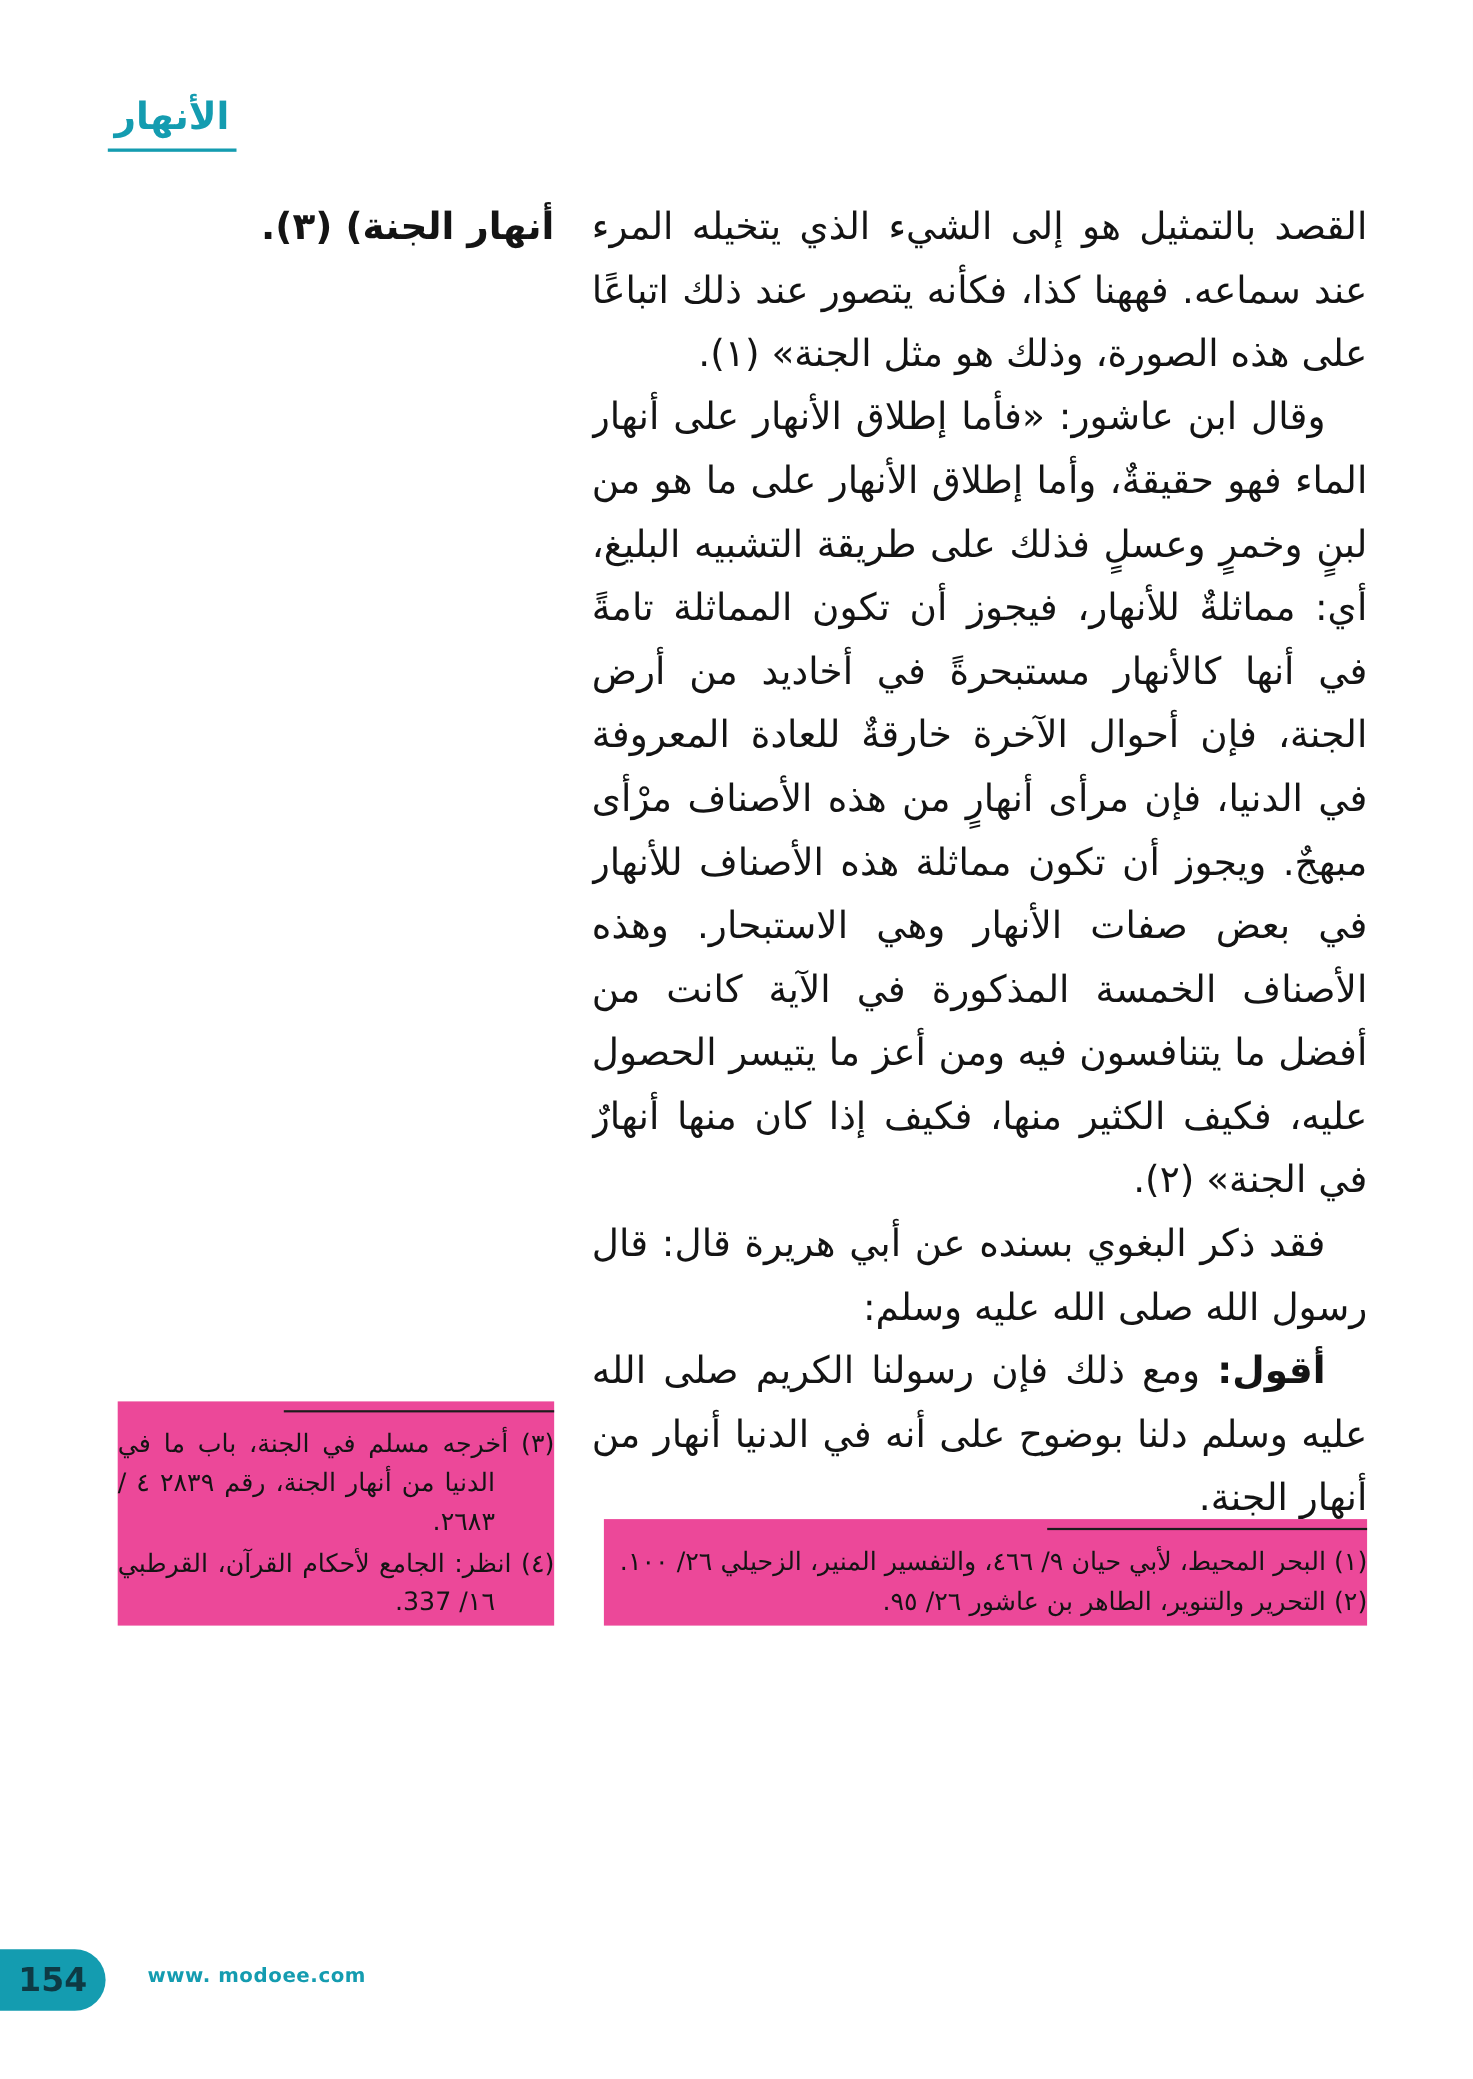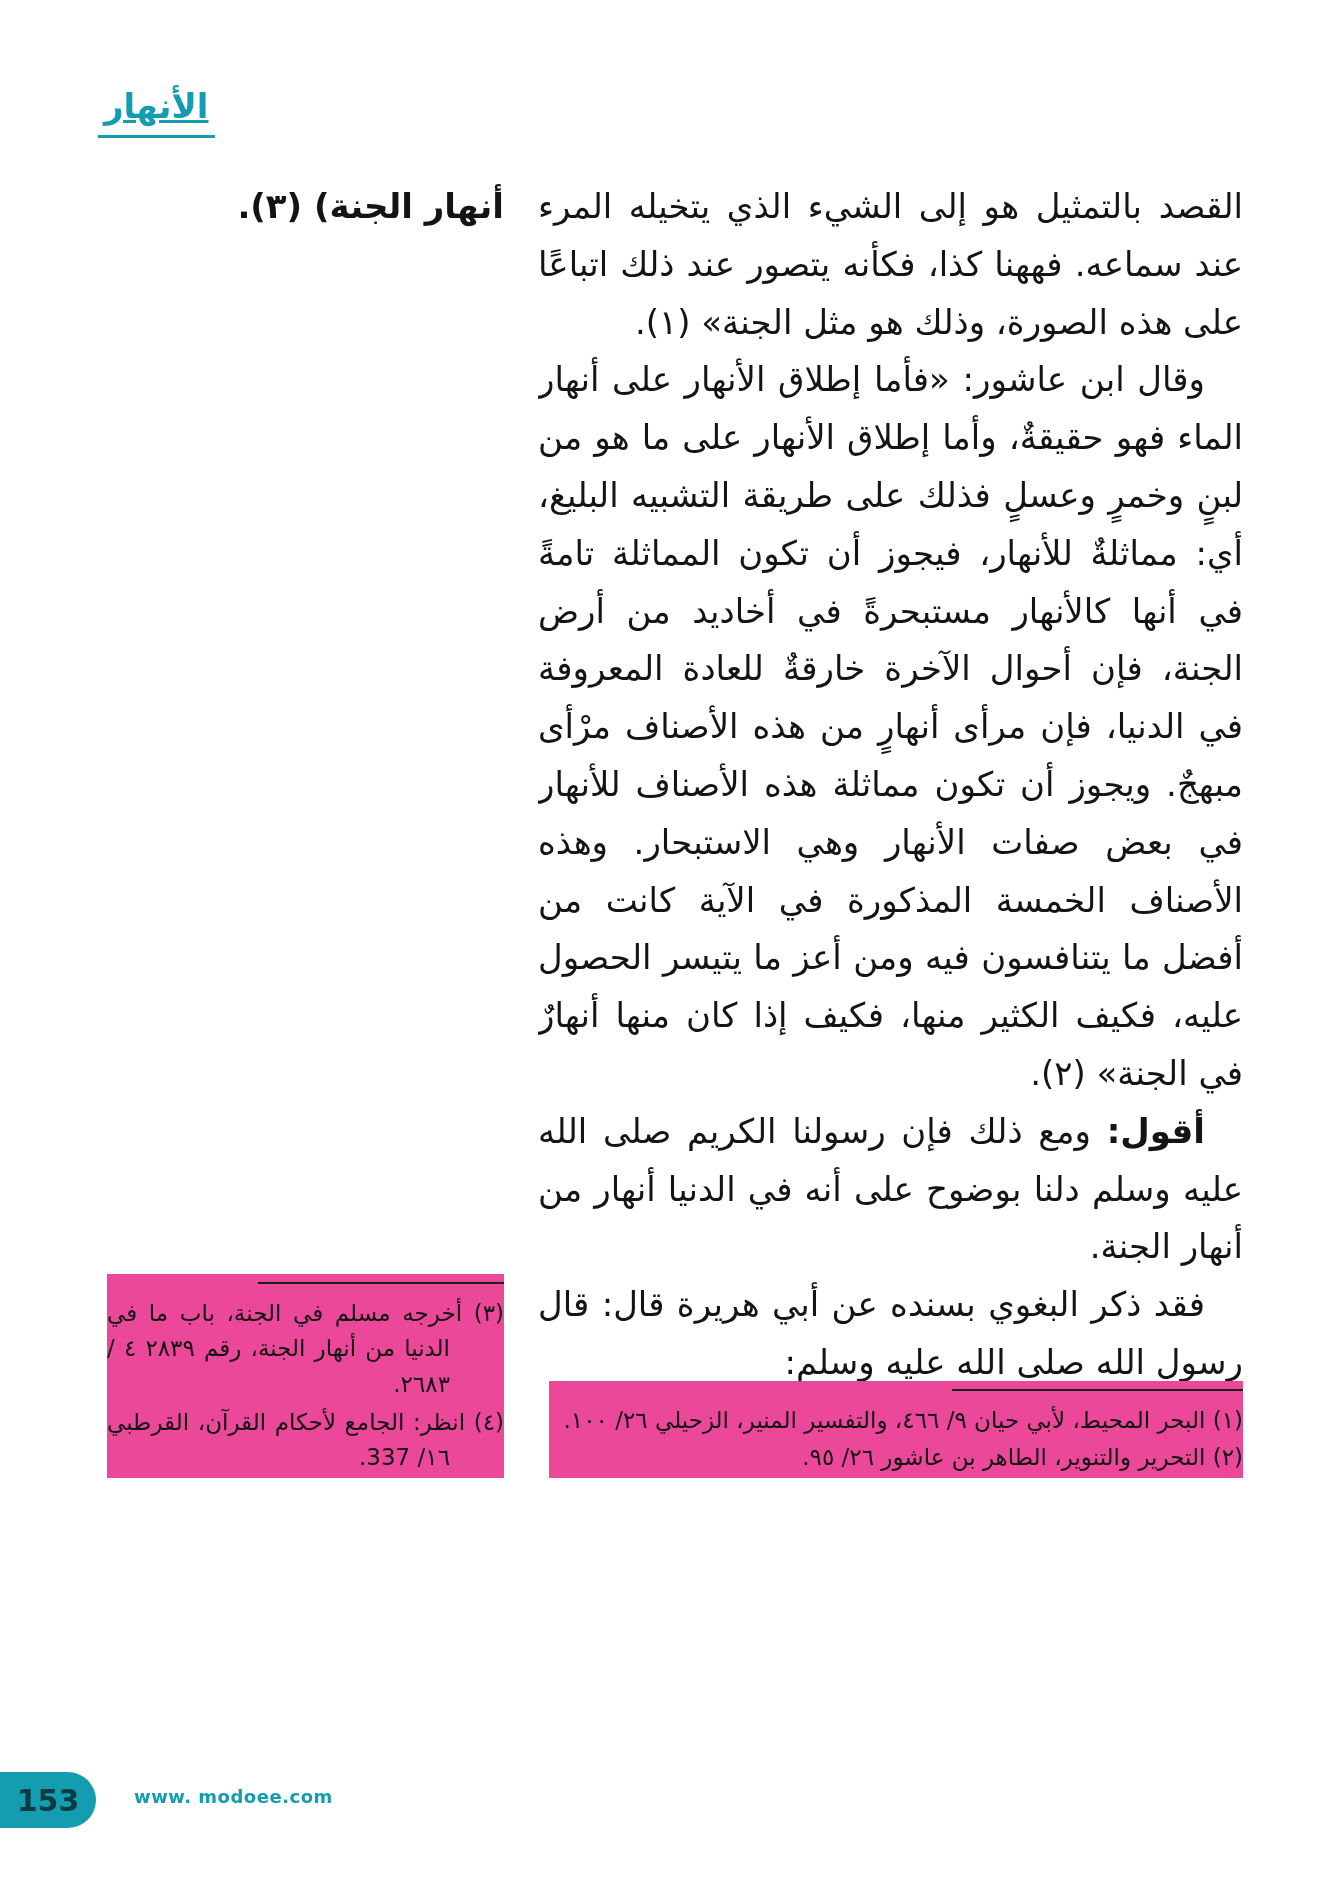--- a/index.html
+++ b/index.html
@@ -18,21 +18,20 @@
   .running-head {
     position: absolute;
     top: 86px;
     left: 98px;
     font-size: 34px;
     font-weight: bold;
     color: var(--accent);
     border-bottom: 3px solid var(--accent);
     padding: 0 6px 8px 6px;
     line-height: 1.2;
-    text-decoration: underline;
   }
   .content {
     position: absolute;
     top: 178px;
     right: 96px;
     left: 96px;
     height: 1300px;
     display: flex;
     gap: 34px;
   }
@@ -104,25 +103,25 @@
 
 <div class="page">
 
   <div class="running-head">الأنهار</div>
 
   <div class="content">
 
     <section class="col col-right">
       <p class="para">القصد بالتمثيل هو إلى الشيء الذي يتخيله المرء عند سماعه. فههنا كذا، فكأنه يتصور عند ذلك اتباعًا على هذه الصورة، وذلك هو مثل الجنة» (١).</p>
       <p class="para indent">وقال ابن عاشور: «فأما إطلاق الأنهار على أنهار الماء فهو حقيقةٌ، وأما إطلاق الأنهار على ما هو من لبنٍ وخمرٍ وعسلٍ فذلك على طريقة التشبيه البليغ، أي: مماثلةٌ للأنهار، فيجوز أن تكون المماثلة تامةً في أنها كالأنهار مستبحرةً في أخاديد من أرض الجنة، فإن أحوال الآخرة خارقةٌ للعادة المعروفة في الدنيا، فإن مرأى أنهارٍ من هذه الأصناف مرْأى مبهجٌ. ويجوز أن تكون مماثلة هذه الأصناف للأنهار في بعض صفات الأنهار وهي الاستبحار. وهذه الأصناف الخمسة المذكورة في الآية كانت من أفضل ما يتنافسون فيه ومن أعز ما يتيسر الحصول عليه، فكيف الكثير منها، فكيف إذا كان منها أنهارٌ في الجنة» (٢).</p>
+      <p class="para indent">فقد ذكر البغوي بسنده عن أبي هريرة قال: قال رسول الله صلى الله عليه وسلم:</p>
       <p class="para indent">
         <b class="lead">أقول:</b>
         <span>ومع ذلك فإن رسولنا الكريم صلى الله عليه وسلم دلنا بوضوح على أنه في الدنيا أنهار من أنهار الجنة.</span>
       </p>
-      <p class="para indent">فقد ذكر البغوي بسنده عن أبي هريرة قال: قال رسول الله صلى الله عليه وسلم:</p>
 
       <div class="footnotes">
         <div class="fn-sep fn-sep-narrow"></div>
         <p class="footnote">(١) البحر المحيط، لأبي حيان ٩/ ٤٦٦، والتفسير المنير، الزحيلي ٢٦/ ١٠٠.</p>
         <p class="footnote">(٢) التحرير والتنوير، الطاهر بن عاشور ٢٦/ ٩٥.</p>
       </div>
     </section>
 
     <section class="col col-left">
       <p class="para bold">أنهار الجنة) (٣).</p>
@@ -130,18 +129,18 @@
       <div class="footnotes">
         <div class="fn-sep fn-sep-wide"></div>
         <p class="footnote">(٣) أخرجه مسلم في الجنة، باب ما في الدنيا من أنهار الجنة، رقم ٢٨٣٩ ٤ / ٢٦٨٣.</p>
         <p class="footnote">(٤) انظر: الجامع لأحكام القرآن، القرطبي ١٦/ 337.</p>
       </div>
     </section>
 
   </div>
 
   <div class="page-number-pill">
-    <span>153</span>
+    <span>154</span>
   </div>
 
   <div class="website">www. modoee.com</div>
 
 </div>
 
 </body></html>

